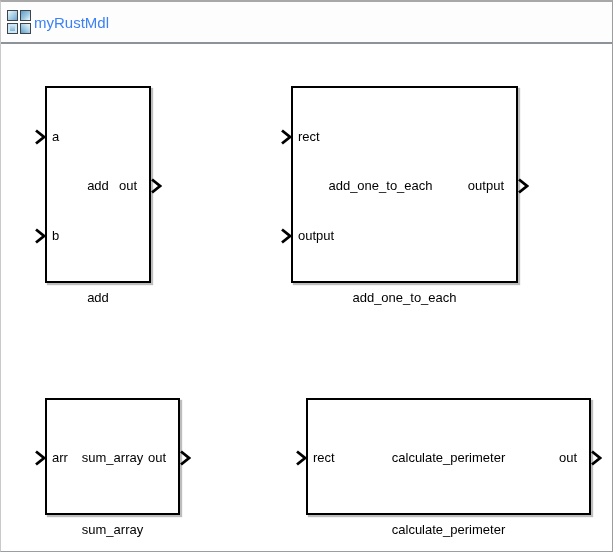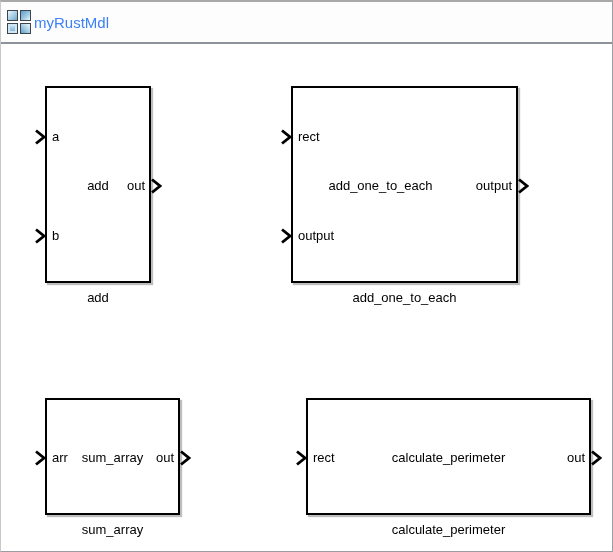--- a/index.html
+++ b/index.html
@@ -67,21 +67,21 @@
     white-space: nowrap;
   }
   .port-label {
     position: absolute;
     font-size: 13px;
     color: #000;
     line-height: 16px;
     white-space: nowrap;
   }
   .port-label.in  { left: 5px; }
-  .port-label.out { right: 4px; text-align: center; }
+  .port-label.out { right: 12px; text-align: center; }
   .chev {
     position: absolute;
     width: 12px; height: 16px;
   }
   .chev.in  { left: -13px; }
   .chev.out { right: -13px; }
   .caption {
     position: absolute;
     left: -20px; right: -20px;
     text-align: center;

